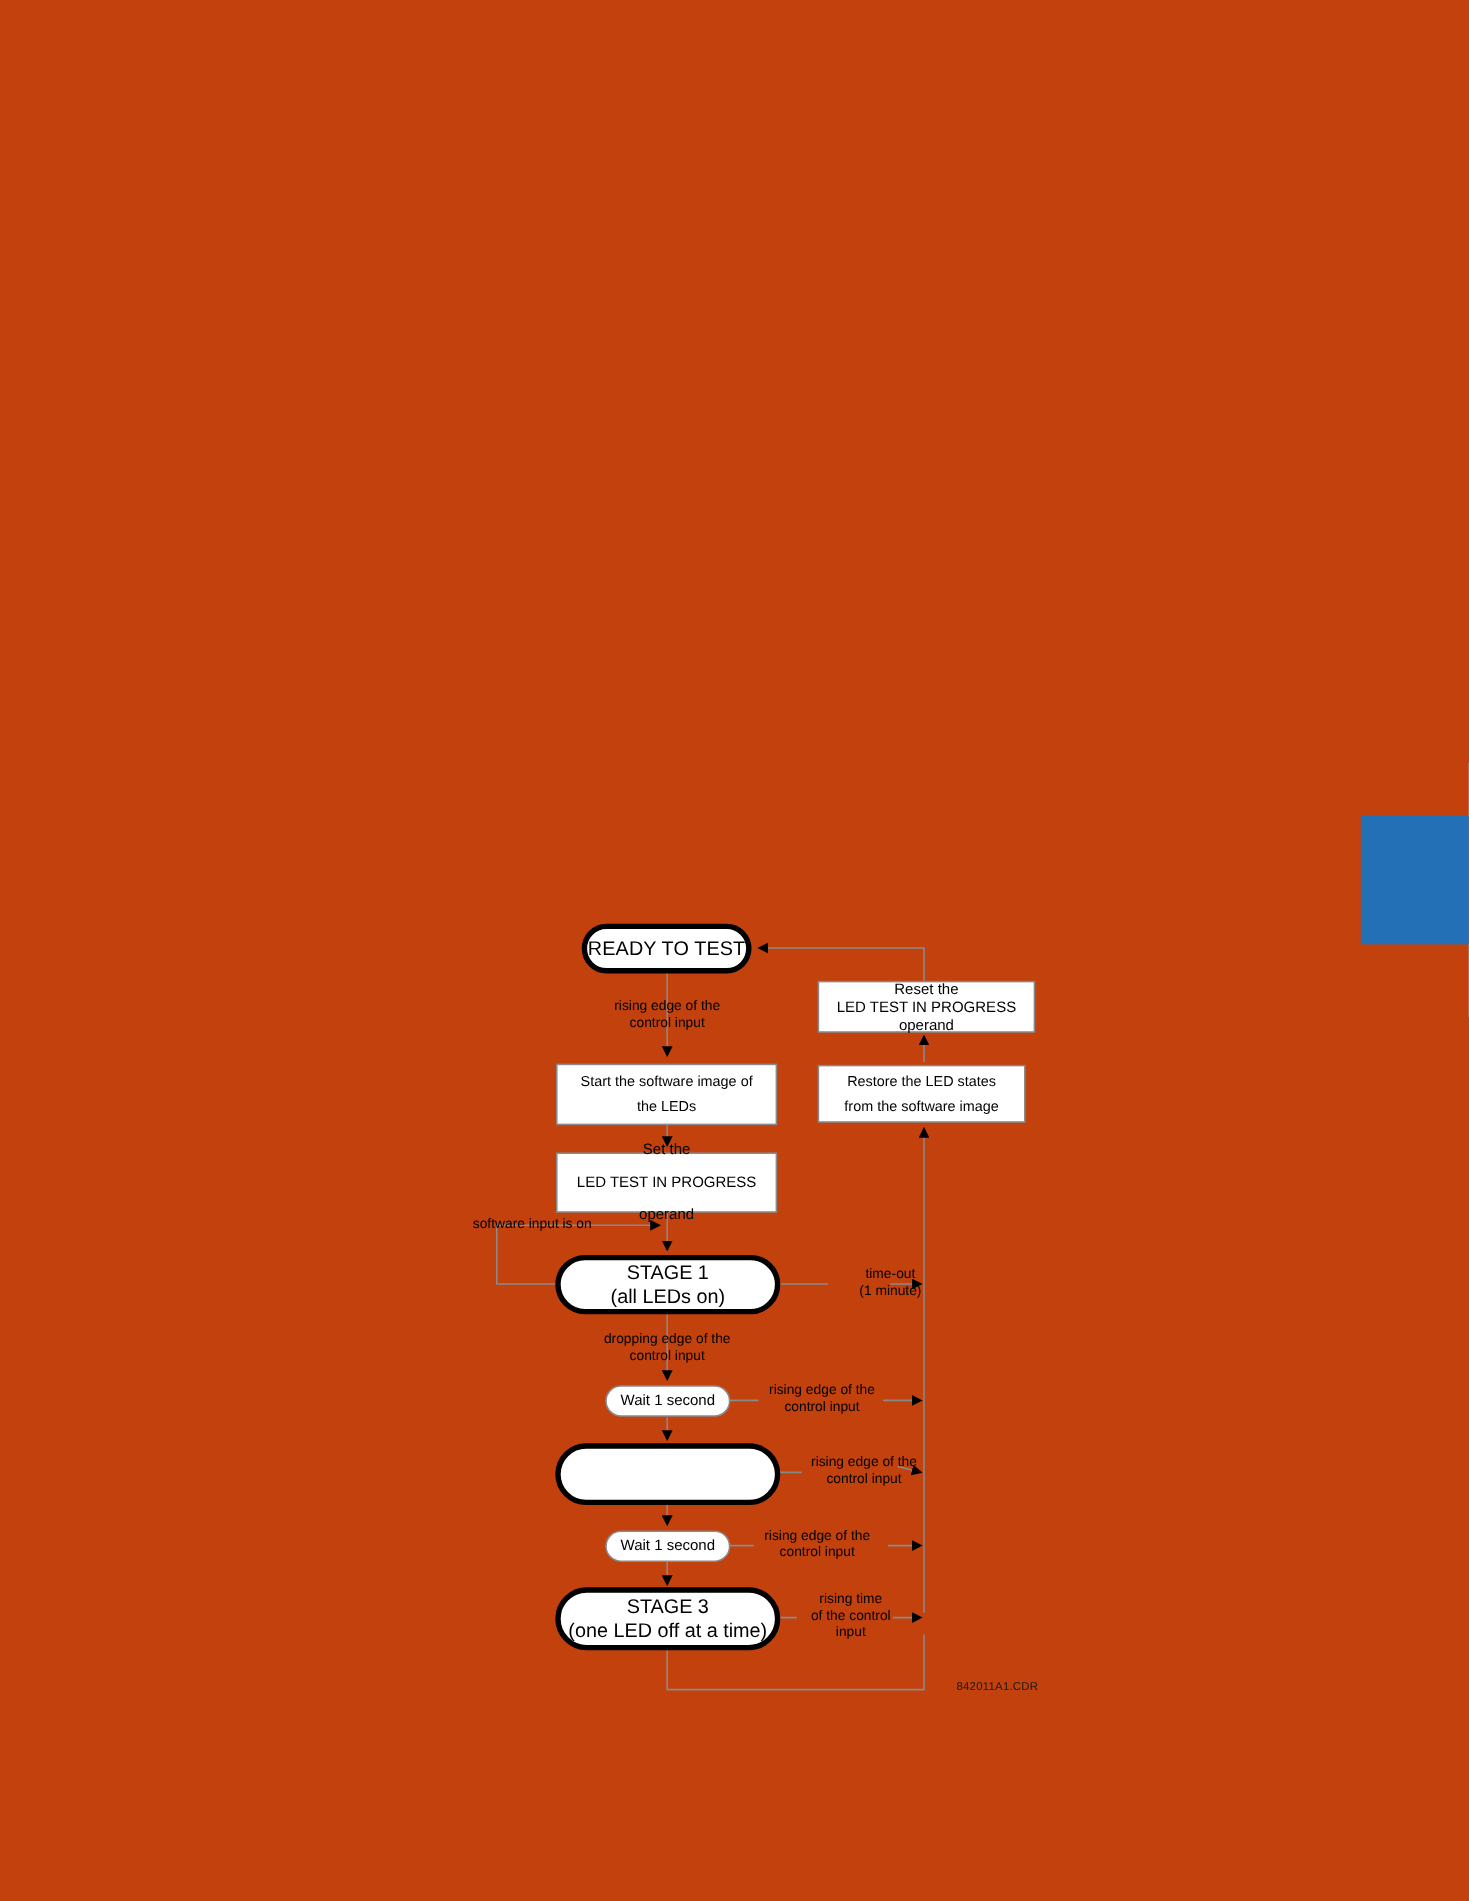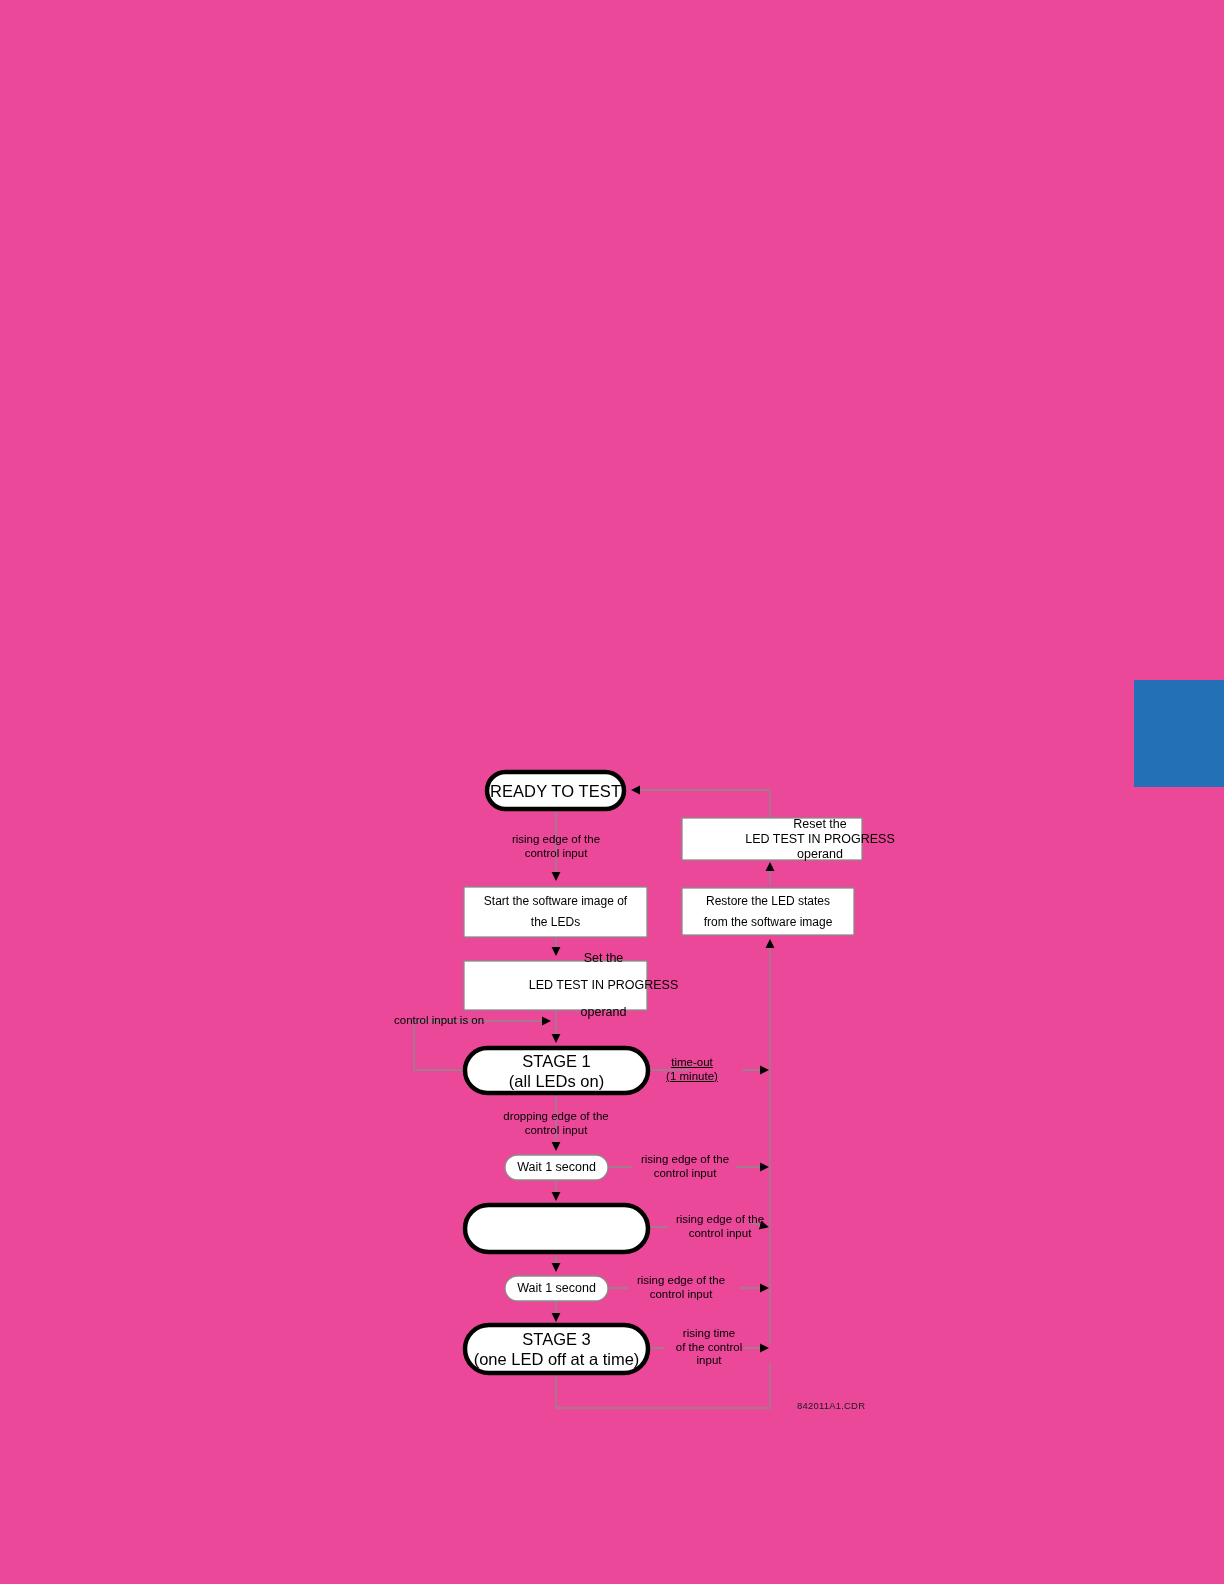--- a/index.html
+++ b/index.html
@@ -12,21 +12,21 @@
     height: 1584px;
     position: relative;
     font-family: "Liberation Sans", sans-serif;
     overflow: hidden;
   }
   #page {
     position: absolute;
     left: 0; top: 0;
     width: 1224px;
     height: 1584px;
-    background: #ec4899;
+    background: #c2410c;
   }
   
   #edge-tab {
     position: absolute;
     left: 1134px;
     top: 680px;
     width: 90px;
     height: 107px;
     background: #2470b7;
   }
@@ -46,21 +46,21 @@
     justify-content: center;
     text-align: center;
     color: #000000;
     pointer-events: none;
   }
   .node-label .line { display: block; white-space: nowrap; }
 
   .lbl-stage    { font-size: 16.5px; line-height: 20px; }
   .lbl-ready    { font-size: 16.5px; line-height: 20px; letter-spacing: .1px; }
   .lbl-proc-big { font-size: 12px;   line-height: 21px; }
-  .lbl-proc-sm  { font-size: 12.5px; line-height: 15px; padding-left: 48px; }
+  .lbl-proc-sm  { font-size: 12.5px; line-height: 15px; }
   .lbl-wait     { font-size: 12.5px; line-height: 15px; }
 
   .edge-label {
     position: absolute;
     text-align: center;
     color: #000000;
     font-size: 11.5px;
     line-height: 13.5px;
     pointer-events: none;
     white-space: nowrap;
@@ -195,24 +195,24 @@
     <span class="line">LED TEST IN PROGRESS</span>
     <span class="line">operand</span>
   </div>
 
   <div class="edge-label" style="left:486px; top:833px; width:140px;">
     <div>rising edge of the</div>
     <div>control input</div>
   </div>
 
   <div class="edge-label left" style="left:394px; top:1014px; width:130px;">
-    <div>control input is on</div>
-  </div>
-
-  <div class="edge-label" style="left:657px; top:1056px; width:70px;text-decoration:underline;">
+    <div>software input is on</div>
+  </div>
+
+  <div class="edge-label" style="left:707px; top:1056px; width:70px;">
     <div>time-out</div>
     <div>(1 minute)</div>
   </div>
 
   <div class="edge-label" style="left:486px; top:1110px; width:140px;">
     <div>dropping edge of the</div>
     <div>control input</div>
   </div>
 
   <div class="edge-label" style="left:630px; top:1153px; width:110px;">

